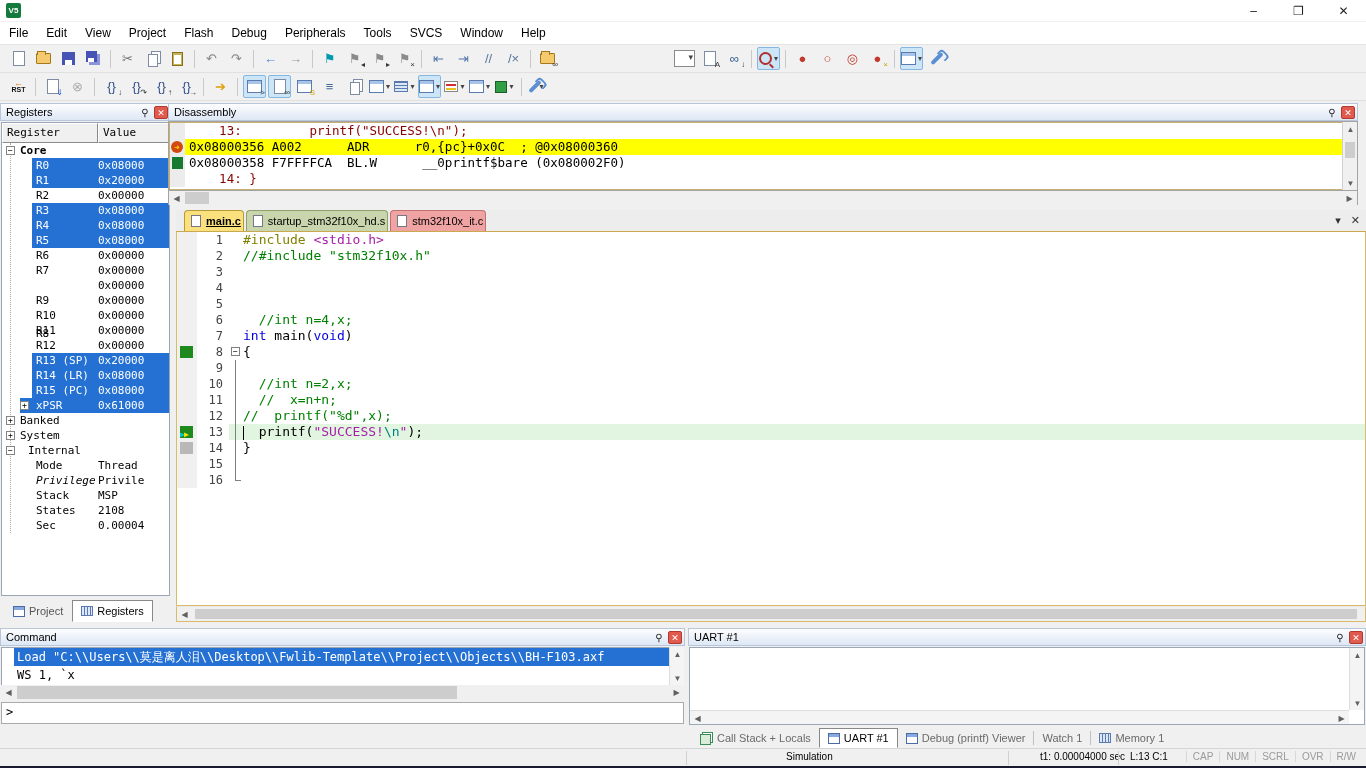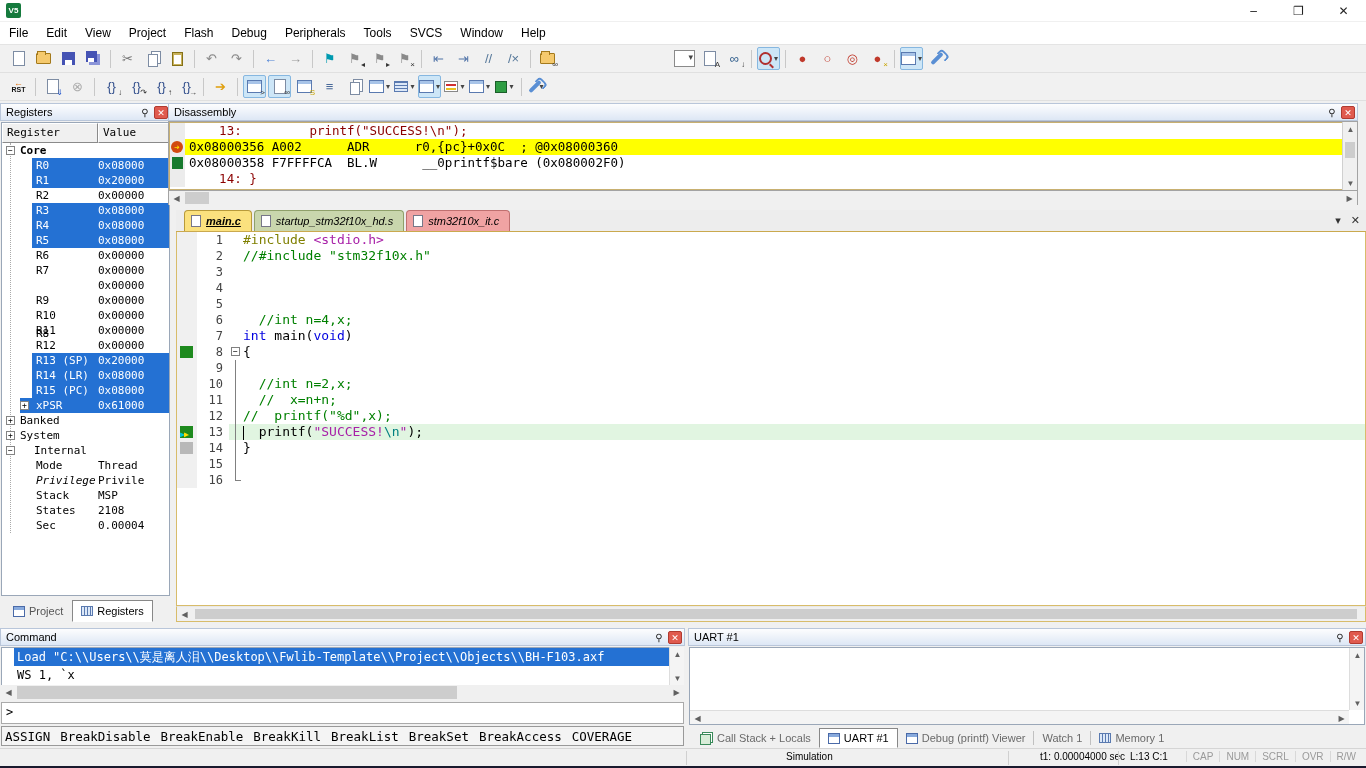--- a/index.html
+++ b/index.html
@@ -109,22 +109,22 @@
   .disasm-vscroll { position:absolute; right:1px; top:19px; width:15px; height:68px; background:#f0f0f0; border-left:1px solid #d0d0d0; }
   .disasm-hscroll { position:absolute; left:1px; right:1px; top:88px; height:14px; background:#f0f0f0; }
 
   .sb-arrow { position:absolute; width:15px; height:14px; color:#606060; font-size:8px; display:flex; align-items:center; justify-content:center; }
   .sb-thumb { position:absolute; background:#cdcdcd; }
 
   
   #editor { position:absolute; left:176px; top:210px; width:1190px; height:412px; }
   #edit-tabbar { position:absolute; left:0; top:0; right:0; height:22px; background:#ededed; display:flex; align-items:flex-end; padding-left:8px;
                  border-bottom:1px solid #caa94e; }
-  .etab { display:flex; align-items:center; height:21px; padding:0 10px 0 6px; margin-right:2px; font-size:11px; color:#000;
-          border:1px solid #999; border-bottom:none; border-radius:4px 4px 0 0;font-style:italic; }
+  .etab { display:flex; align-items:center; height:21px; padding:0 2px 0 6px; margin-right:2px; font-size:11px; color:#000;
+          border:1px solid #999; border-bottom:none; border-radius:4px 4px 0 0; }
   .etab .docic { width:10px; height:12px; background:#fff; border:1px solid #778; margin-right:5px; }
   .etab.tone-yellow { background:#fbe17e; border-color:#b89a3a; }
   .etab.tone-green  { background:#c9d6ad; border-color:#8fa06a; }
   .etab.tone-pink   { background:#f0a3a3; border-color:#c07070; }
   .etab.active .etab-label { font-weight:bold; text-decoration:underline; }
   .etab-right { position:absolute; right:6px; top:4px; display:flex; gap:10px; color:#333; font-size:11px; }
   #edit-body { position:absolute; left:0; top:22px; right:0; bottom:16px; background:#fff; border:1px solid #d8bc6a; border-top:none; overflow:hidden; }
   .eline { display:flex; height:16px; line-height:16px; font-family:"DejaVu Sans Mono",monospace; font-size:13px; }
   .emargin { width:20px; flex:none; background:#f0f0f0; position:relative; }
   .enum { width:32px; flex:none; text-align:right; padding-right:6px; color:#444; font-size:12px; }
@@ -432,21 +432,21 @@
           <div class="reg-row"><span class="reg-label" style="left: 34px;">R9</span><span class="reg-value">0x00000</span></div>
           <div class="reg-row"><span class="reg-label" style="left: 34px;">R10</span><span class="reg-value">0x00000</span></div>
           <div class="reg-row"><span class="reg-label" style="left: 34px;">R11</span><span class="reg-value">0x00000</span></div>
           <div class="reg-row"><span class="reg-label" style="left: 34px;">R12</span><span class="reg-value">0x00000</span></div>
           <div class="reg-row sel"><div class="rsel" style="left: 30px;"></div><span class="reg-label" style="left: 34px;">R13 (SP)</span><span class="reg-value">0x20000</span></div>
           <div class="reg-row sel"><div class="rsel" style="left: 30px;"></div><span class="reg-label" style="left: 34px;">R14 (LR)</span><span class="reg-value">0x08000</span></div>
           <div class="reg-row sel"><div class="rsel" style="left: 30px;"></div><span class="reg-label" style="left: 34px;">R15 (PC)</span><span class="reg-value">0x08000</span></div>
           <div class="reg-row sel"><div class="rsel" style="left: 18px;"></div><span class="reg-exp" style="left: 18px;">+</span><span class="reg-label" style="left: 34px;">xPSR</span><span class="reg-value">0x61000</span></div>
           <div class="reg-row"><span class="reg-exp" style="left: 4px;">+</span><span class="reg-label" style="left: 18px;">Banked</span></div>
           <div class="reg-row"><span class="reg-exp" style="left: 4px;">+</span><span class="reg-label" style="left: 18px;">System</span></div>
-          <div class="reg-row"><span class="reg-exp" style="left: 4px;">−</span><span class="reg-label" style="left: 32px;">Internal</span></div>
+          <div class="reg-row"><span class="reg-exp" style="left: 4px;">−</span><span class="reg-label" style="left: 26px;">Internal</span></div>
           <div class="reg-row"><span class="reg-label" style="left: 34px;">Mode</span><span class="reg-value">Thread</span></div>
           <div class="reg-row"><span class="reg-label" style="left: 34px; font-style: italic;">Privilege</span><span class="reg-value">Privile</span></div>
           <div class="reg-row"><span class="reg-label" style="left: 34px;">Stack</span><span class="reg-value">MSP</span></div>
           <div class="reg-row"><span class="reg-label" style="left: 34px;">States</span><span class="reg-value">2108</span></div>
           <div class="reg-row"><span class="reg-label" style="left: 34px;">Sec</span><span class="reg-value">0.00004</span></div>
         </div>
     </div>
     <div id="left-tabs">
         <div class="ltab">
           <span class="bt-win"></span>
@@ -679,30 +679,20 @@
     <div id="cmd-vscroll">
       <span class="sb-arrow" style="top:0">▲</span>
       <span class="sb-arrow" style="bottom:0">▼</span>
     </div>
     <div id="cmd-hscroll">
       <span class="sb-arrow" style="left:0">◀</span>
       <span class="sb-thumb" style="left:16px;top:1px;bottom:1px;width:440px"></span>
       <span class="sb-arrow" style="right:0">▶</span>
     </div>
     <div id="cmd-prompt">&gt;</div>
-    <div id="cmd-buttons">
-        <span>ASSIGN</span>
-        <span>BreakDisable</span>
-        <span>BreakEnable</span>
-        <span>BreakKill</span>
-        <span>BreakList</span>
-        <span>BreakSet</span>
-        <span>BreakAccess</span>
-        <span>COVERAGE</span>
-      </div>
   </div>
 
   <div id="uart-panel">
     <div class="cap">
       <span>UART #1</span>
       <span class="capbtns">
         <span class="pinbtn">⚲</span>
         <span class="closebtn">✕</span>
       </span>
     </div>

